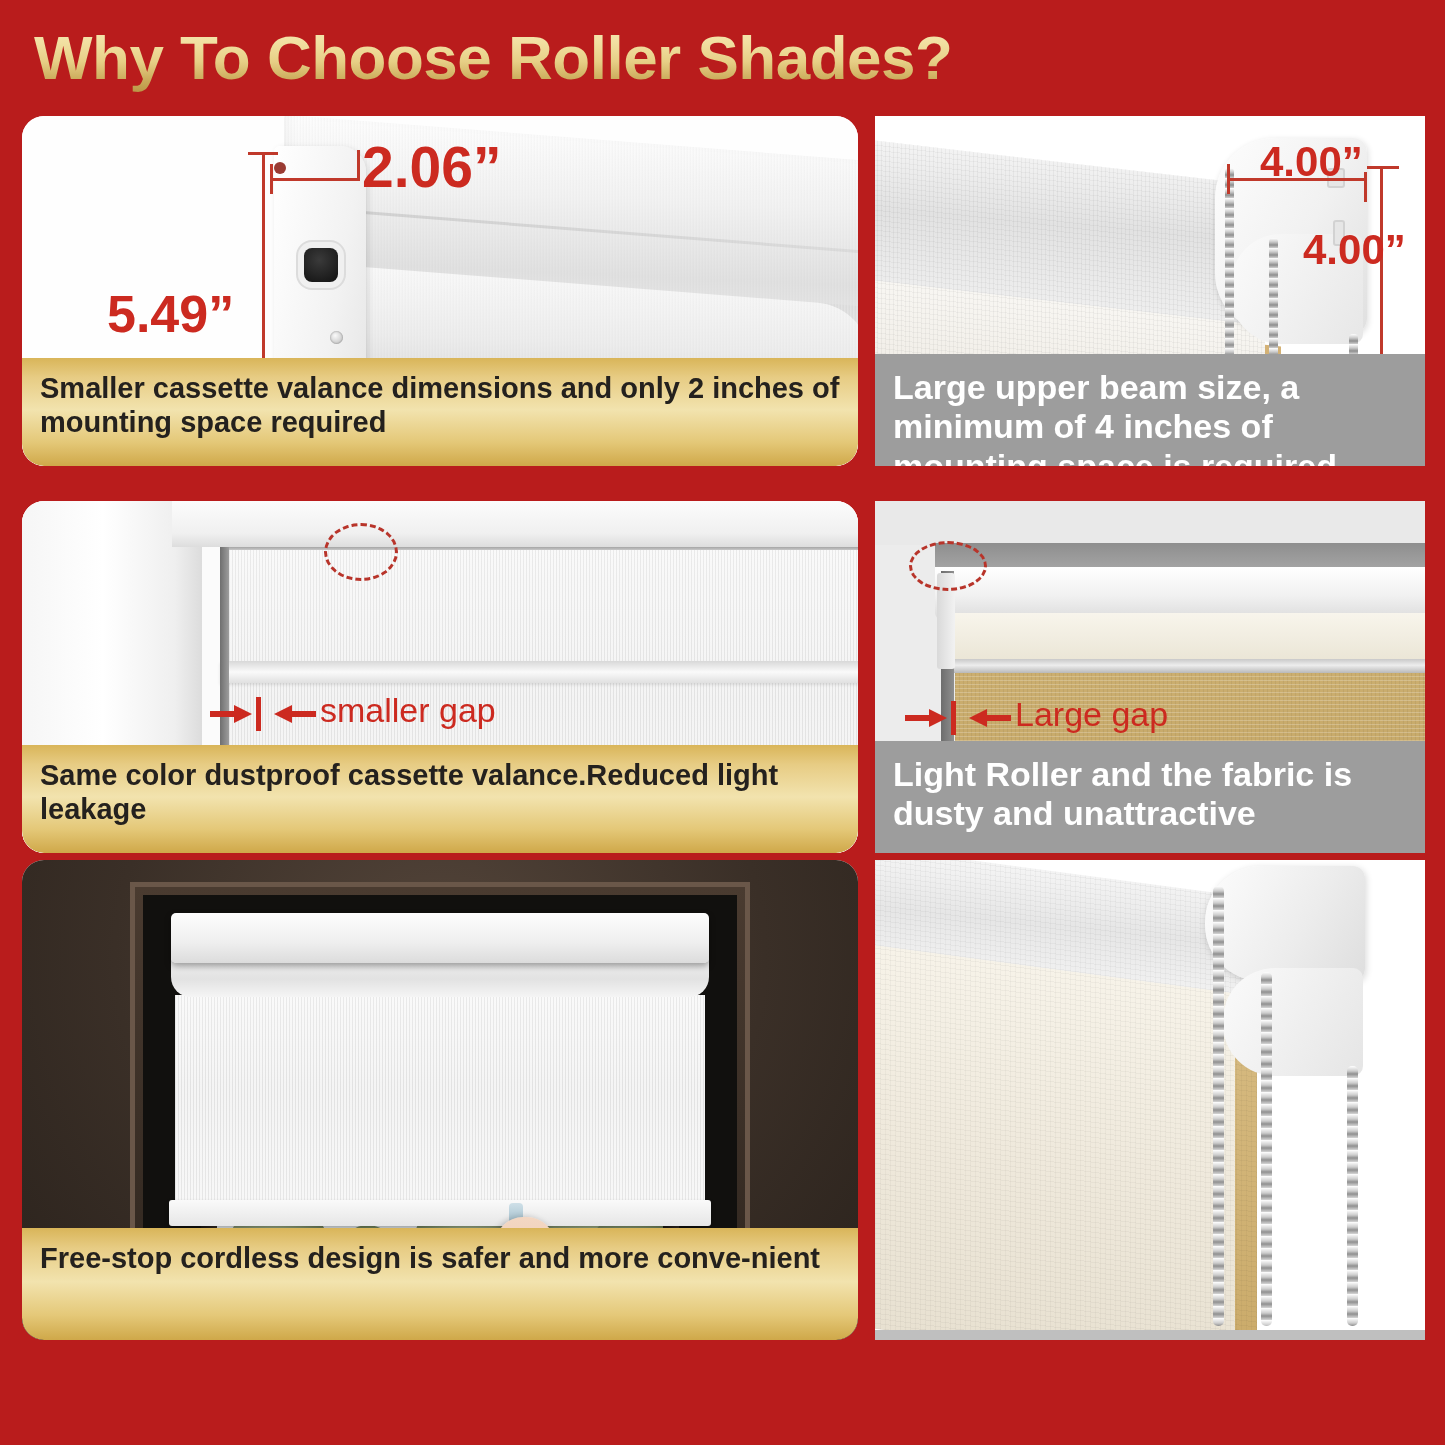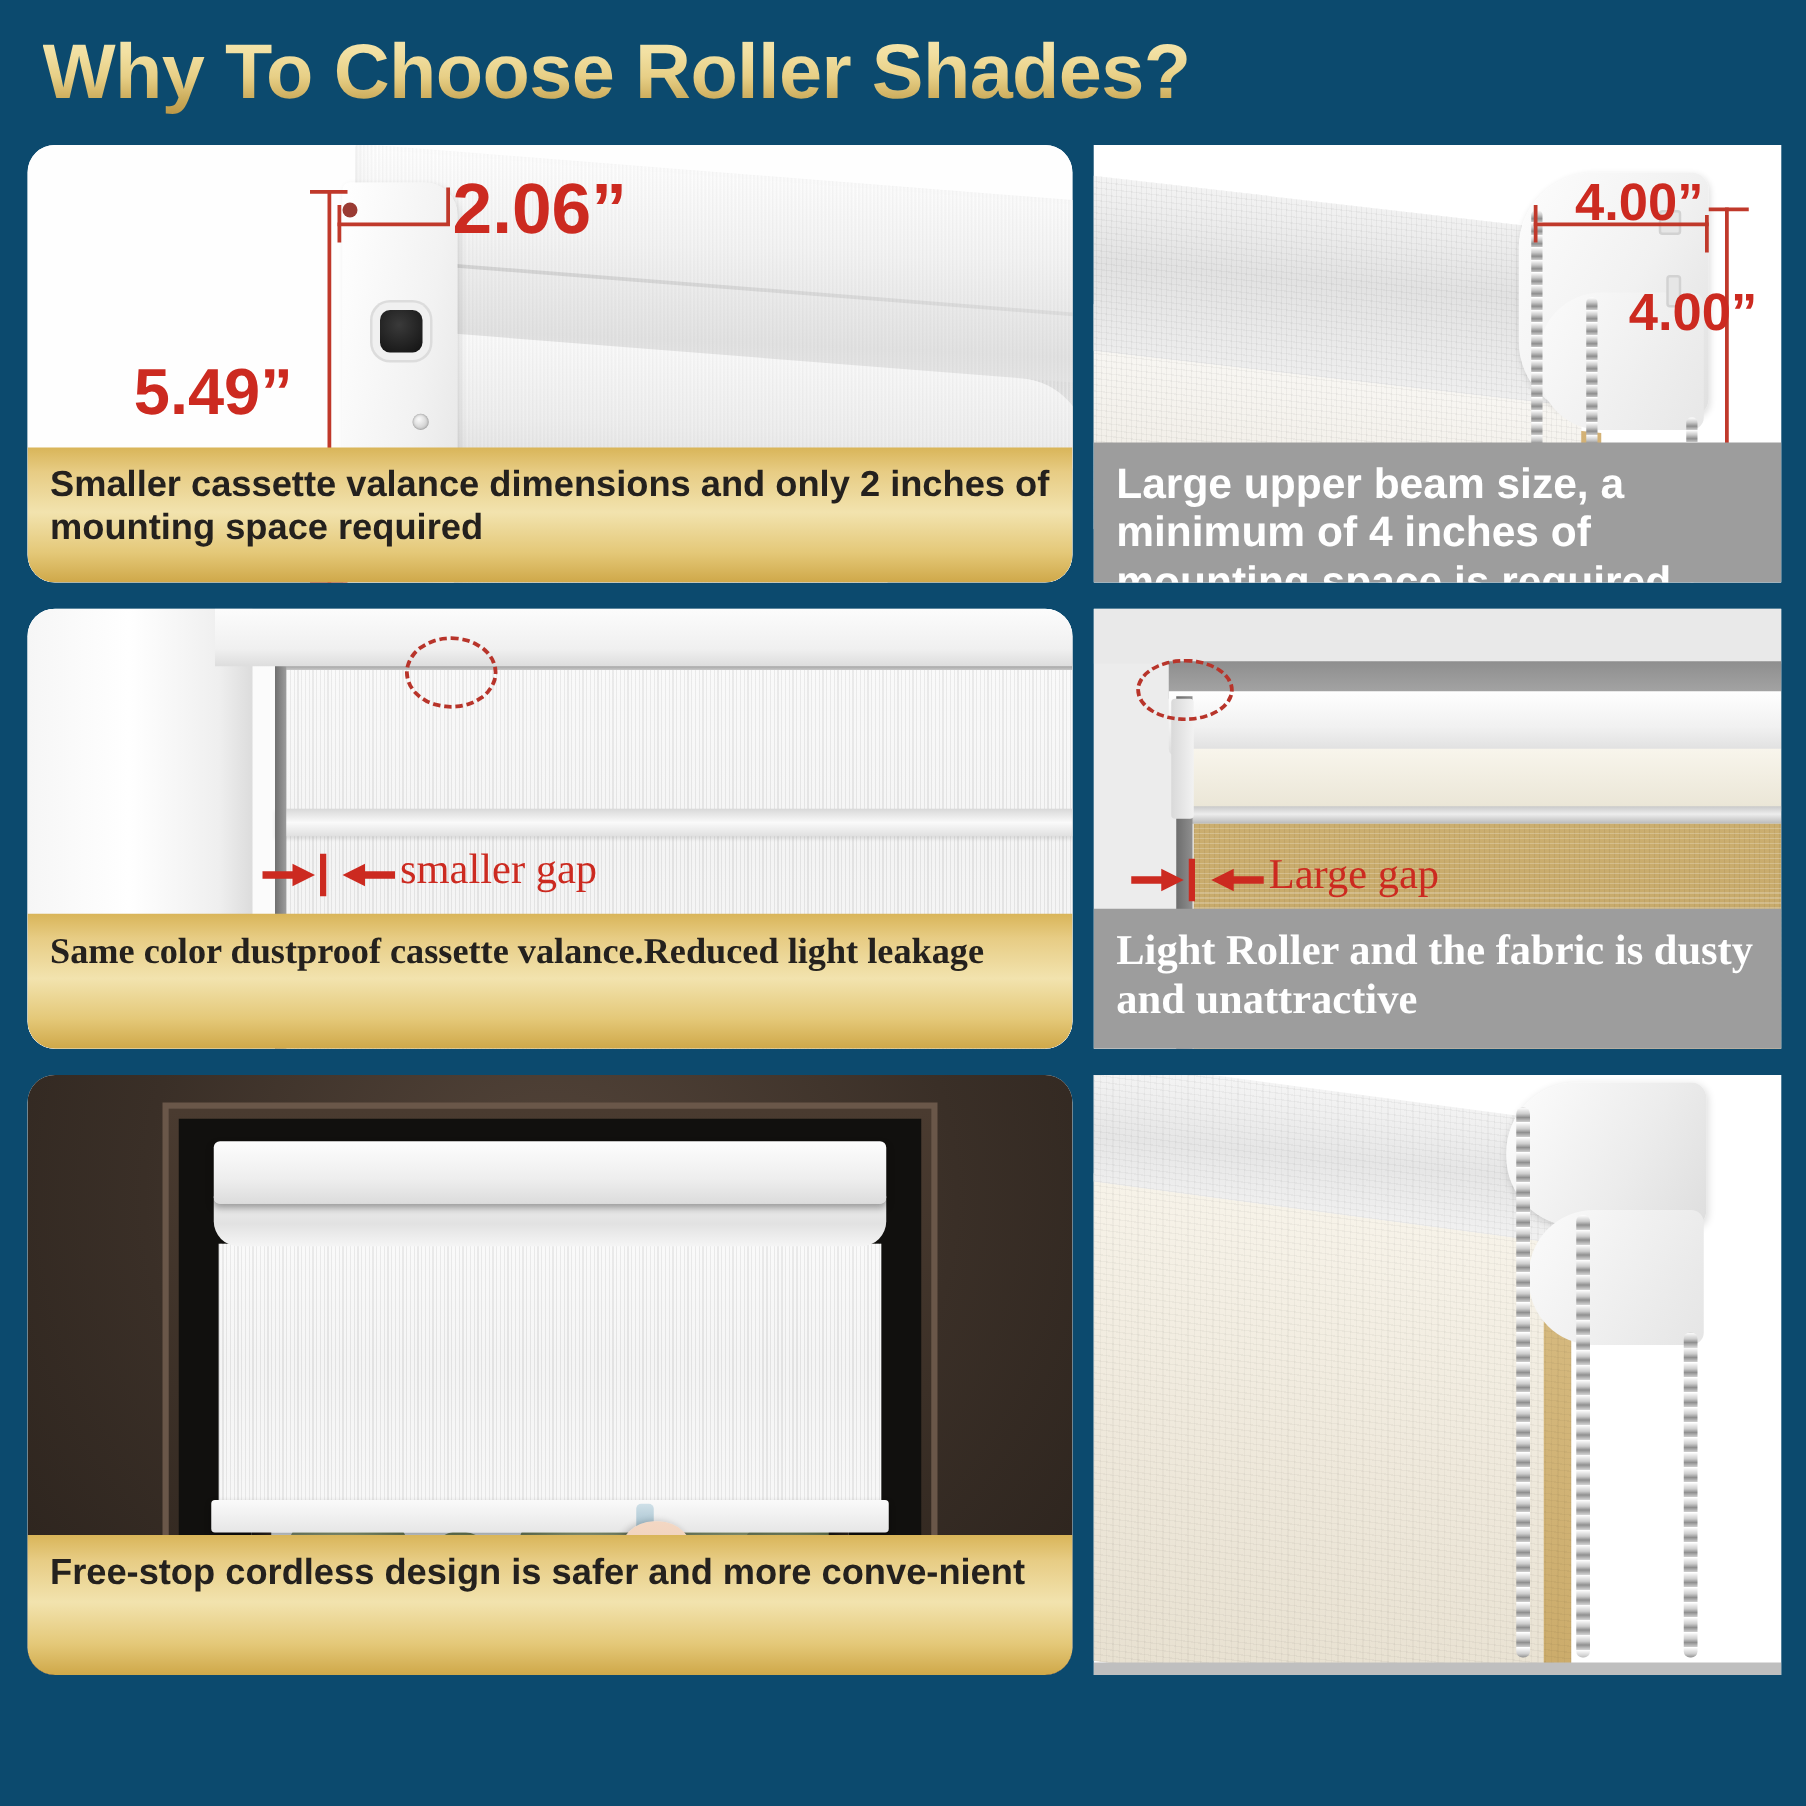--- a/index.html
+++ b/index.html
@@ -9,21 +9,21 @@
     height: 1445px;
     background: #2b2724;
     font-family: "Liberation Sans", sans-serif;
     overflow: hidden;
   }
 
   #page {
     position: relative;
     width: 1445px;
     height: 1445px;
-    background: #0c4a6e;
+    background: #b91c1c;
   }
 
   
   #title {
     position: absolute;
     left: 34px;
     top: 22px;
     width: 1000px;
     height: 72px;
     font-size: 62px;
@@ -45,21 +45,21 @@
     overflow: hidden;
     background: #ffffff;
   }
   .panel.good { border-radius: 22px; }
   .panel.bad  { border-radius: 0; }
 
   
   .col-l { left: 22px;  width: 836px; }
   .col-r { left: 875px; width: 550px; }
   .row-1 { top: 116px;  height: 350px; }
-  .row-2 { top: 487px;  height: 352px; font-family: Liberation Serif, serif; }
+  .row-2 { top: 501px;  height: 352px; }
   .row-3 { top: 860px;  height: 480px; }
 
   .stage {
     position: absolute;
     left: 0; right: 0; top: 0;
     bottom: 0;
     overflow: hidden;
   }
 
   

